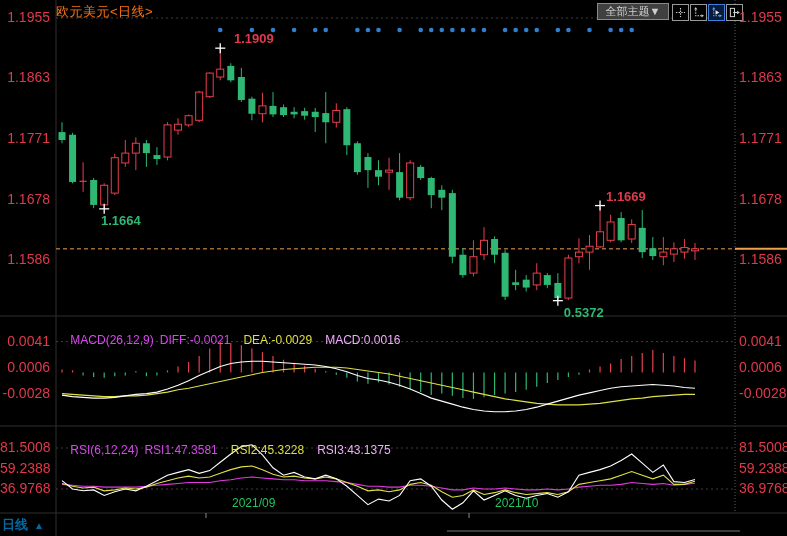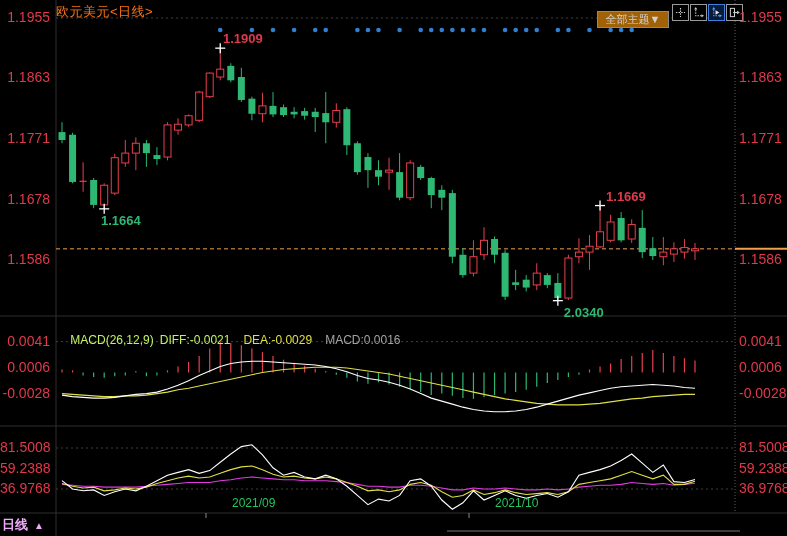--- a/index.html
+++ b/index.html
@@ -2,33 +2,33 @@
 <html><head>
 <meta charset="utf-8">
 <style>
   html,body{margin:0;padding:0;background:#000;}
   #app{position:relative;width:787px;height:536px;background:#000;overflow:hidden;
        font-family:"Liberation Sans","DejaVu Sans",sans-serif;}
   #chart-svg{position:absolute;left:0;top:0;}
   .overlay{position:absolute;left:0;top:0;width:787px;height:536px;pointer-events:none;}
   .title{position:absolute;left:56px;top:3px;color:#f97316;font-size:13px;letter-spacing:0.5px;}
   .theme-btn{position:absolute;left:597px;top:3px;width:70px;height:15px;border:1px solid #8a8a8a;
-       color:#cfcfcf;font-size:11px;text-align:center;line-height:15px;background:#a16207;pointer-events:auto;cursor:pointer;margin-top:8px;}
+       color:#cfcfcf;font-size:11px;text-align:center;line-height:15px;background:#404040;pointer-events:auto;cursor:pointer;}
   .icon-btn{position:absolute;top:4px;width:15px;height:15px;border:1px solid #9a9a9a;background:#000;
        display:flex;align-items:center;justify-content:center;pointer-events:auto;cursor:pointer;}
   .icon-btn.active{border-color:#3d7fe0;background:#071c38;}
   .pane-header{position:absolute;font-size:12px;white-space:pre;}
   .pane-header span{margin-right:13px;}
-  .hdr-white{color:#bef264;} .hdr-yellow{color:#dfdf46;text-align:center;} .hdr-magenta{color:#a3a3a3;}
+  .hdr-white{color:#d946ef;} .hdr-yellow{color:#dfdf46;text-align:center;} .hdr-magenta{color:#f0abfc;}
   .tick{position:absolute;font-size:14px;color:#e0394b;line-height:13px;}
   .tick.left{left:0;width:50px;text-align:right;}
   .tick.right{left:739px;text-align:left;}
   .anno{position:absolute;font-size:13px;font-weight:bold;white-space:nowrap;}
   .anno.high{color:#e0394b;} .anno.low{color:#2eb873;}
-  .footer-period{position:absolute;left:2px;top:516px;font-size:13px;font-weight:bold;color:#f0abfc;pointer-events:auto;cursor:pointer;text-align:right;}
+  .footer-period{position:absolute;left:2px;top:516px;font-size:13px;font-weight:bold;color:#0369a1;pointer-events:auto;cursor:pointer;text-align:right;}
   .footer-arrow{font-size:10px;margin-left:6px;}
   .date-label{position:absolute;top:496px;font-size:12px;color:#22c55e;margin-left:24px;}
 </style>
 </head>
 <body>
 
 <div id="app">
 
   <svg id="chart-svg" width="787" height="536">
       <line x1="56" y1="0" x2="56" y2="536" stroke="#2e2e2e" stroke-width="1"></line>
@@ -299,27 +299,30 @@
       <rect x="1.5" y="1.5" width="4.5" height="9" fill="none" stroke="#cfcfcf" stroke-width="1.1"></rect>
       <path d="M4.5 6h4.5" stroke="#cfcfcf" stroke-width="1.2"></path>
       <path d="M11.8 6L8.8 4.2v3.6z" fill="#cfcfcf"></path>
     </svg>
   </div>
 
   <div class="pane-header" style="left:57px;top:319px">
     <span class="hdr-white">MACD(26,12,9)</span><span class="hdr-white" style="margin-left:-7px">DIFF:-0.0021</span><span class="hdr-yellow">DEA:-0.0029</span><span class="hdr-magenta">MACD:0.0016</span>
   </div>
 
+  <div class="pane-header" style="left:57px;top:429px">
+    <span class="hdr-white">RSI(6,12,24)</span><span class="hdr-white" style="margin-left:-7px">RSI1:47.3581</span><span class="hdr-yellow">RSI2:45.3228</span><span class="hdr-magenta">RSI3:43.1375</span>
+  </div>
 
   <div class="footer-period"><span>日线</span><span class="footer-arrow">▲</span></div>
 
   <div id="labels-layer" class="overlay">
       <div class="anno low" style="left:101px;top:212.8455284552839px">1.1664</div>
-      <div class="anno high" style="left:223px;top:31.168021680216384px">1.1909</div>
-      <div class="anno low" style="left:563.85px;top:304.66124661246556px">2.0340</div>
+      <div class="anno high" style="left:234px;top:31.168021680216384px">1.1909</div>
+      <div class="anno low" style="left:563.85px;top:304.66124661246556px">0.5372</div>
       <div class="anno high" style="left:606.0500000000001px;top:188.56639566395634px">1.1669</div>
       <div class="tick left" style="top:11px">1.1955</div>
       <div class="tick right" style="top:11px">1.1955</div>
       <div class="tick left" style="top:71px">1.1863</div>
       <div class="tick right" style="top:71px">1.1863</div>
       <div class="tick left" style="top:132px">1.1771</div>
       <div class="tick right" style="top:132px">1.1771</div>
       <div class="tick left" style="top:193px">1.1678</div>
       <div class="tick right" style="top:193px">1.1678</div>
       <div class="tick left" style="top:253px">1.1586</div>

